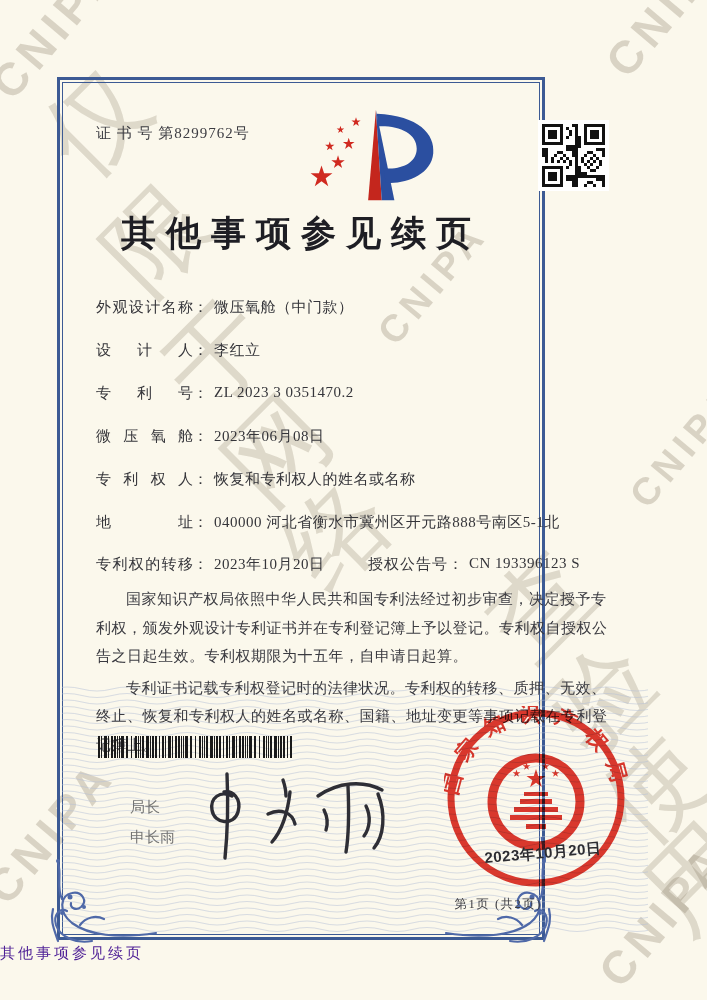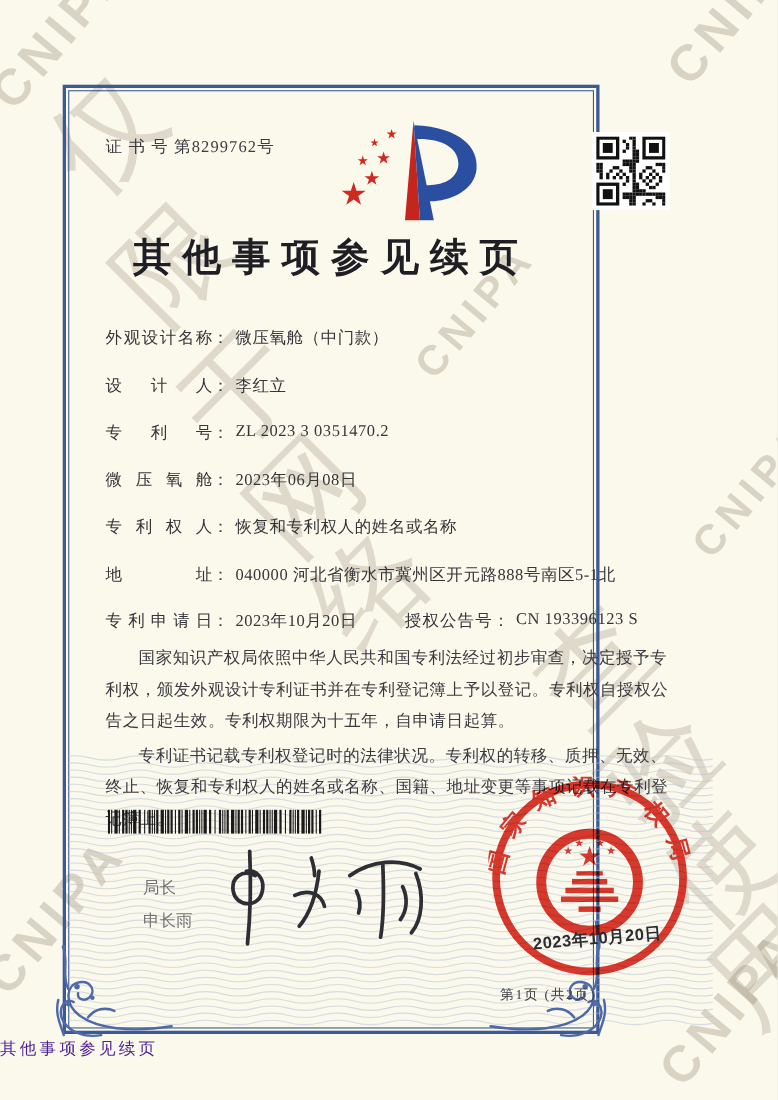--- a/index.html
+++ b/index.html
@@ -317,21 +317,21 @@
       <div class="field-row" style="top:129px">
         <span class="flabel">微压氧舱</span><span class="fcolon">：</span><span class="fvalue">2023年06月08日</span>
       </div>
       <div class="field-row" style="top:172px">
         <span class="flabel">专利权人</span><span class="fcolon">：</span><span class="fvalue">恢复和专利权人的姓名或名称</span>
       </div>
       <div class="field-row" style="top:215px">
         <span class="flabel">地址</span><span class="fcolon">：</span><span class="fvalue">040000 河北省衡水市冀州区开元路888号南区5-1北</span>
       </div>
       <div class="field-row" style="top:257px; position:absolute;">
-        <span class="flabel">专利申请日</span><span class="fcolon">：</span><span class="fvalue">2023年10月20日</span>
+        <span class="flabel">专利权的转移</span><span class="fcolon">：</span><span class="fvalue">2023年10月20日</span>
         <span class="grant-no">
           <span class="glabel">授权公告号</span><span>：</span><span class="fvalue">CN 193396123 S</span>
         </span>
       </div>
     </div>
 
     <div class="paras">
       <p>国家知识产权局依照中华人民共和国专利法经过初步审查，决定授予专利权，颁发外观设计专利证书并在专利登记簿上予以登记。专利权自授权公告之日起生效。专利权期限为十五年，自申请日起算。</p>
       <p>专利证书记载专利权登记时的法律状况。专利权的转移、质押、无效、终止、恢复和专利权人的姓名或名称、国籍、地址变更等事项记载在专利登记簿上。</p>
     </div>

